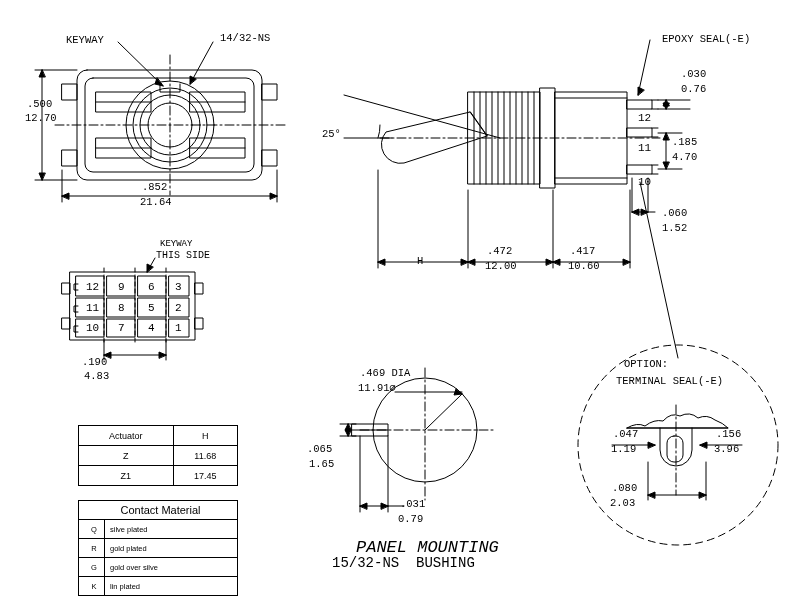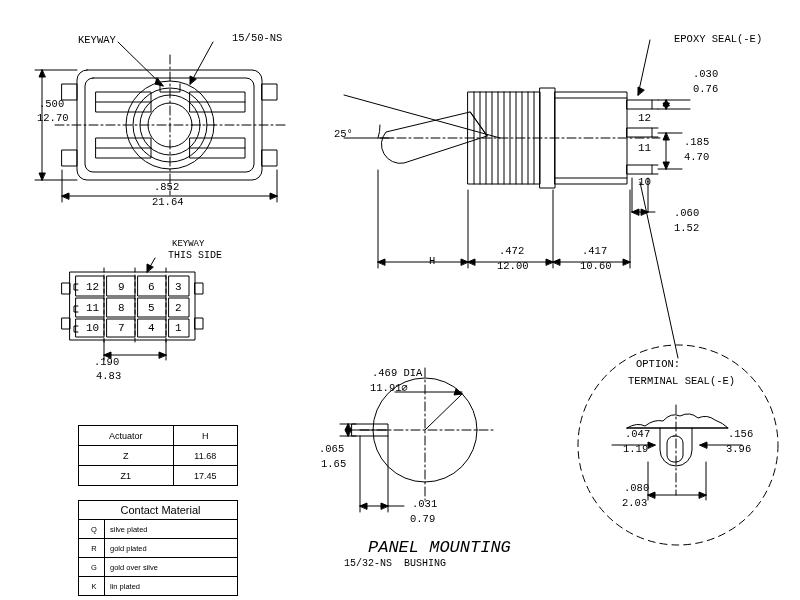--- a/index.html
+++ b/index.html
@@ -1,19 +1,19 @@
 <!DOCTYPE html>
 <html><head>
 <meta charset="utf-8">
 <style>
   html,body{margin:0;padding:0;background:#ffffff;}
   body{width:800px;height:600px;overflow:hidden;font-family:"Liberation Serif",serif;color:#000;}
   #sheet{position:relative;width:800px;height:600px;}
   .lbl{position:absolute;font-family:"Liberation Serif",serif;font-size:11px;line-height:13px;white-space:pre;color:#000;}
-  .lbl.mono{font-family:"Liberation Mono",monospace;font-size:10.5px;letter-spacing:0px;margin-left:12px;}
+  .lbl.mono{font-family:"Liberation Mono",monospace;font-size:10.5px;letter-spacing:0px;}
   .tbl{position:absolute;border-collapse:collapse;font-family:"Liberation Sans",sans-serif;}
   .tbl td,.tbl th{border:1px solid #000;padding:2px 0;font-weight:normal;text-align:center;}
   #tbl-actuator{left:78px;top:425px;width:160px;font-size:9px;}
   #tbl-actuator td{height:15px;}
   #tbl-contact{left:78px;top:500px;width:160px;font-size:7.5px;}
   #tbl-contact td{height:14px;text-align:left;padding-left:5px;}
   #tbl-contact td.c1{width:20px;text-align:center;}
   #tbl-contact .hdr{text-align:center;font-size:11px;}
   svg{position:absolute;left:0;top:0;}
   .pin{font-family:"Liberation Mono",monospace;font-size:11px;}
@@ -228,21 +228,21 @@
 
     <line x1="648" y1="495" x2="706" y2="495"></line>
     <path d="M648 495 l7 -3 l0 6 z" fill="#000"></path>
     <path d="M706 495 l-7 -3 l0 6 z" fill="#000"></path>
     <line x1="648" y1="462" x2="648" y2="500"></line>
     <line x1="706" y1="462" x2="706" y2="500"></line>
   </g>
 </svg>
 
 <div class="lbl mono" style="left:66px;top:34px;">KEYWAY</div>
-<div class="lbl mono" style="left:220px;top:32px;">15/50-NS</div>
+<div class="lbl mono" style="left:220px;top:32px;">14/32-NS</div>
 <div class="lbl mono" style="left:27px;top:98px;">.500</div>
 <div class="lbl mono" style="left:25px;top:112px;">12.70</div>
 <div class="lbl mono" style="left:142px;top:181px;">.852</div>
 <div class="lbl mono" style="left:140px;top:196px;font-family:Liberation Mono, monospace;">21.64</div>
 
 <div class="lbl mono" style="left:160px;top:238px;font-size:9px;">KEYWAY</div>
 <div class="lbl mono" style="left:156px;top:249px;font-size:10px;">THIS SIDE</div>
 
 <div class="lbl pin" style="left:86px;top:281px;">12</div>
 <div class="lbl pin" style="left:118px;top:281px;">9</div>
@@ -279,21 +279,21 @@
 <div class="lbl mono" style="left:570px;top:245px;">.417</div>
 <div class="lbl mono" style="left:568px;top:260px;">10.60</div>
 
 <div class="lbl mono" style="left:360px;top:367px;">.469 DIA</div>
 <div class="lbl mono" style="left:358px;top:382px;">11.91⌀</div>
 <div class="lbl mono" style="left:307px;top:443px;">.065</div>
 <div class="lbl mono" style="left:309px;top:458px;">1.65</div>
 <div class="lbl mono" style="left:400px;top:498px;">.031</div>
 <div class="lbl mono" style="left:398px;top:513px;">0.79</div>
 <div class="lbl mono" style="left:356px;top:541px;font-size:17px;font-style:italic;">PANEL MOUNTING</div>
-<div class="lbl mono" style="left:332px;top:557px;font-size:10px;">15/32-NS  BUSHING</div>
+<div class="lbl mono" style="left:332px;top:557px;font-size:14px;">15/32-NS  BUSHING</div>
 
 <div class="lbl mono" style="left:624px;top:358px;">OPTION:</div>
 <div class="lbl mono" style="left:616px;top:375px;">TERMINAL SEAL(-E)</div>
 <div class="lbl mono" style="left:613px;top:428px;">.047</div>
 <div class="lbl mono" style="left:611px;top:443px;">1.19</div>
 <div class="lbl mono" style="left:716px;top:428px;">.156</div>
 <div class="lbl mono" style="left:714px;top:443px;">3.96</div>
 <div class="lbl mono" style="left:612px;top:482px;">.080</div>
 <div class="lbl mono" style="left:610px;top:497px;">2.03</div>
 

